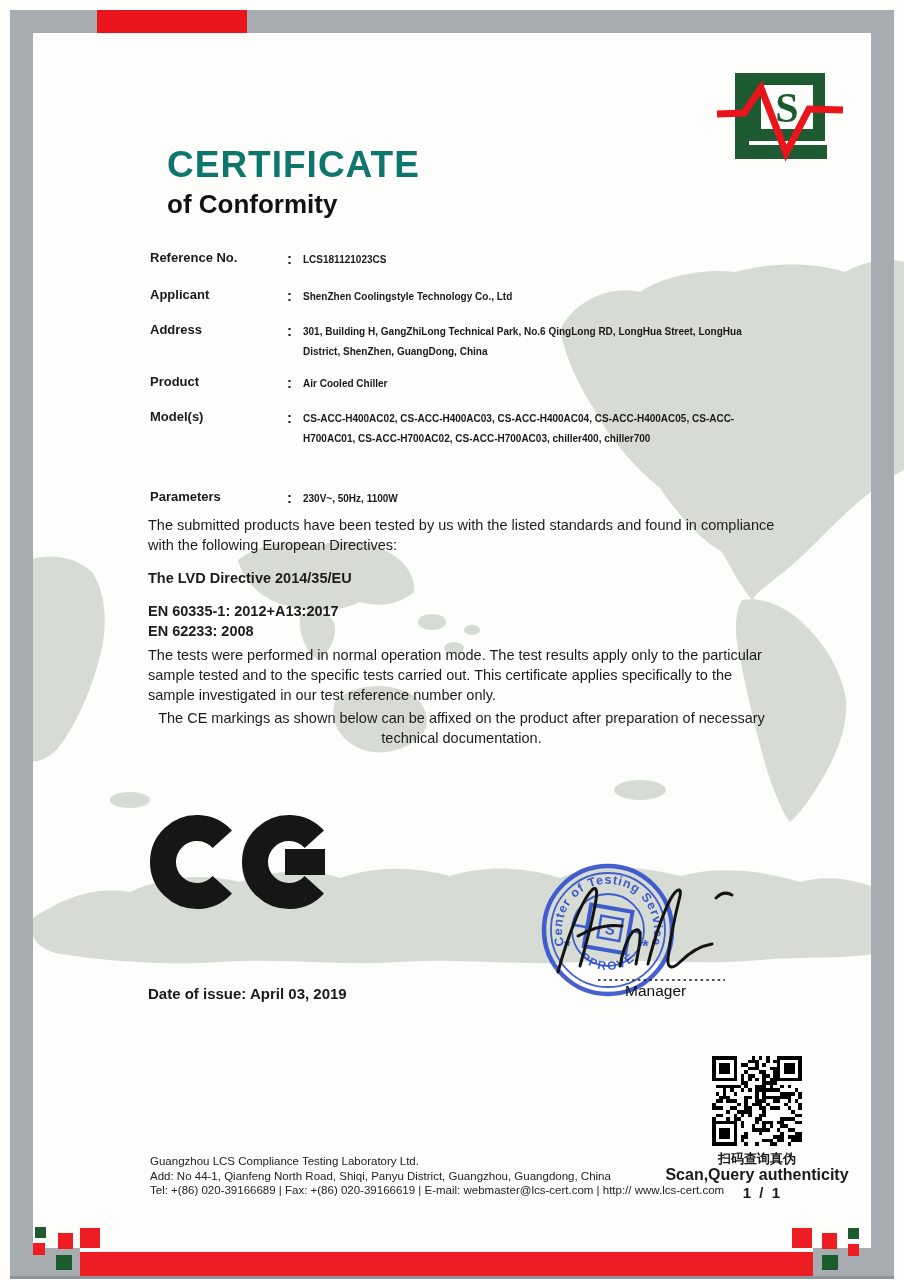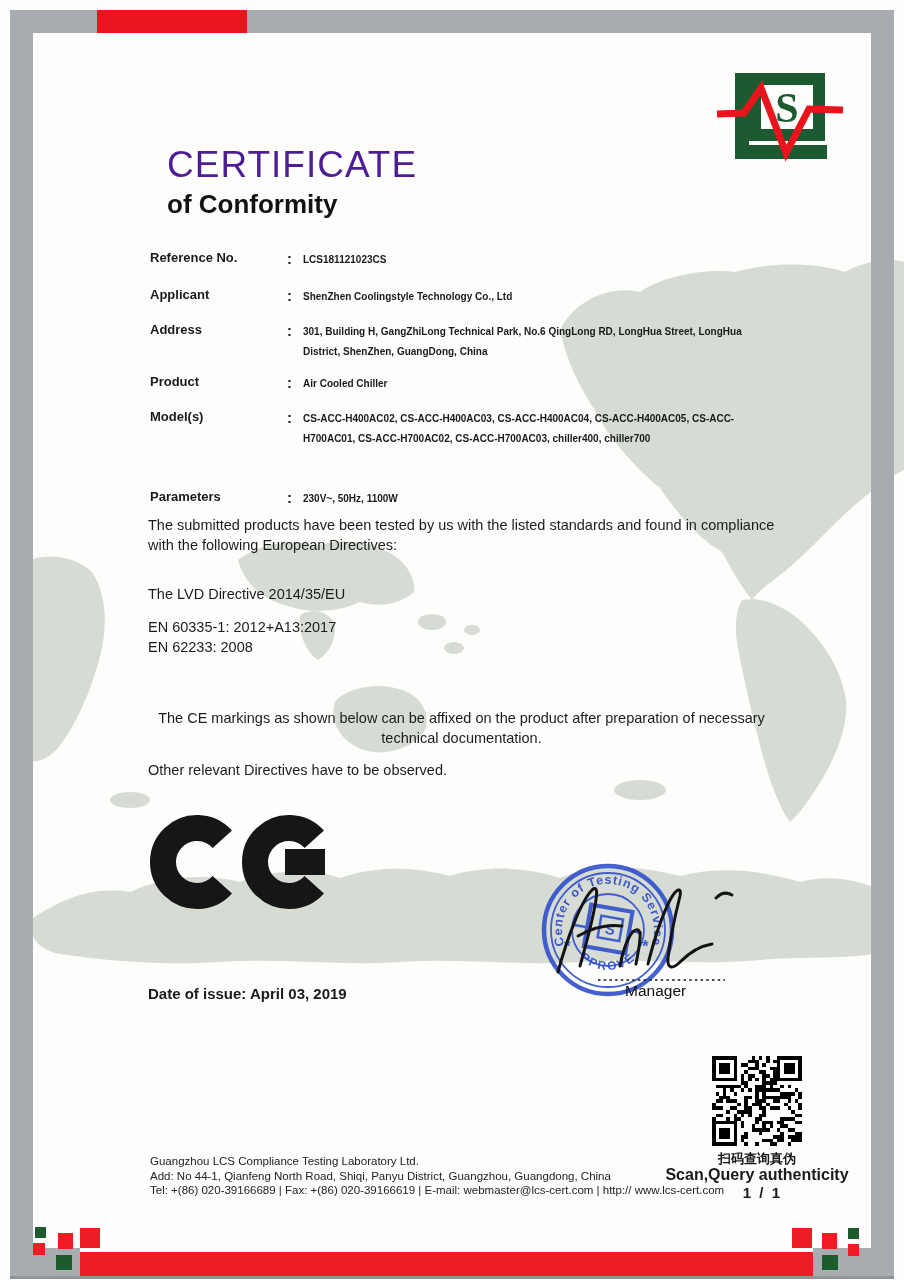--- a/index.html
+++ b/index.html
@@ -8,28 +8,28 @@
   .abs{position:absolute;}
   svg{display:block;}
   
   .frame{z-index:2;}
   .gray{background:#a7acb0;}
   .red{background:#e9141c;}
   
   .map{z-index:1;left:0;top:0;}
   
   .content{z-index:3;}
-  .title{left:167px;top:144px;font-size:37px;font-weight:400;letter-spacing:1px;color:#4c1d95;}
+  .title{left:167px;top:144px;font-size:37px;font-weight:700;letter-spacing:1px;color:#0f766e;}
   .subtitle{left:167px;top:189px;font-size:26px;font-weight:700;color:#121212;}
   .fieldrow{left:150px;width:625px;}
   .flabel{position:absolute;left:0;top:0;width:140px;font-size:13px;font-weight:700;}
   .fcolon{position:absolute;left:137px;top:0;font-size:15px;font-weight:700;}
   .fvalue{position:absolute;left:153px;top:0;width:470px;font-size:10px;font-weight:700;line-height:20px;}
   .para{left:148px;width:627px;font-size:14.5px;line-height:20px;color:#1c1c1c;}
-  .bold{font-weight:400;margin-top:16px;}
+  .bold{font-weight:700;}
   .date{left:148px;top:957px;font-size:15px;font-weight:700;margin-top:28px;}
   .footer{left:135px;top:1154px;font-size:11.5px;line-height:14.5px;color:#222;margin-left:15px;}
   .qrwrap{left:712px;top:1056px;width:90px;height:90px;}
   .qrcap1{left:672px;top:1150px;width:170px;text-align:center;font-size:13px;font-weight:700;}
   .qrcap2{left:662px;top:1166px;width:190px;text-align:center;font-size:16px;font-weight:700;}
   .pageno{left:652px;top:1184px;width:130px;text-align:right;font-size:15px;font-weight:700;letter-spacing:2px;}
 </style>
 </head>
 <body>
 
@@ -119,22 +119,22 @@
   <div class="abs content fieldrow" style="top:489px;">
     <span class="flabel">Parameters</span>
     <span class="fcolon">:</span>
     <span class="fvalue">230V~, 50Hz, 1100W</span>
   </div>
 
   <div class="abs content para" style="top:515px;">The submitted products have been tested by us with the listed standards and found in compliance with the following European Directives:</div>
   <div class="abs content para bold" style="top:568px;">The LVD Directive 2014/35/EU</div>
   <div class="abs content para bold" style="top:601px;">EN 60335-1: 2012+A13:2017</div>
   <div class="abs content para bold" style="top:621px;">EN 62233: 2008</div>
+  <div class="abs content para" style="top:645px;">The tests were performed in normal operation mode. The test results apply only to the particular sample tested and to the specific tests carried out. This certificate applies specifically to the sample investigated in our test reference number only.</div>
   <div class="abs content para" style="top:708px;text-align:center;">The CE markings as shown below can be affixed on the product after preparation of necessary technical documentation.</div>
-  <div class="abs content para" style="top:760px;">Other relevant Directives have to be observed.</div>
 
   <svg class="abs content" style="left:145px;top:810px;" width="195" height="105" viewBox="0 0 195 105">
     <path d="M77.3,29.3 A34,34 0 1 0 77.3,74.7" fill="none" stroke="#161616" stroke-width="26"></path>
     <path d="M169.3,29.3 A34,34 0 1 0 169.3,74.7" fill="none" stroke="#161616" stroke-width="26"></path>
     <rect x="140" y="39" width="40" height="26" fill="#161616"></rect>
   </svg>
 
   <div class="abs content date">Date of issue: April 03, 2019</div>
 
   <svg class="abs content" style="left:520px;top:840px;" width="230" height="175" viewBox="0 0 230 175">

